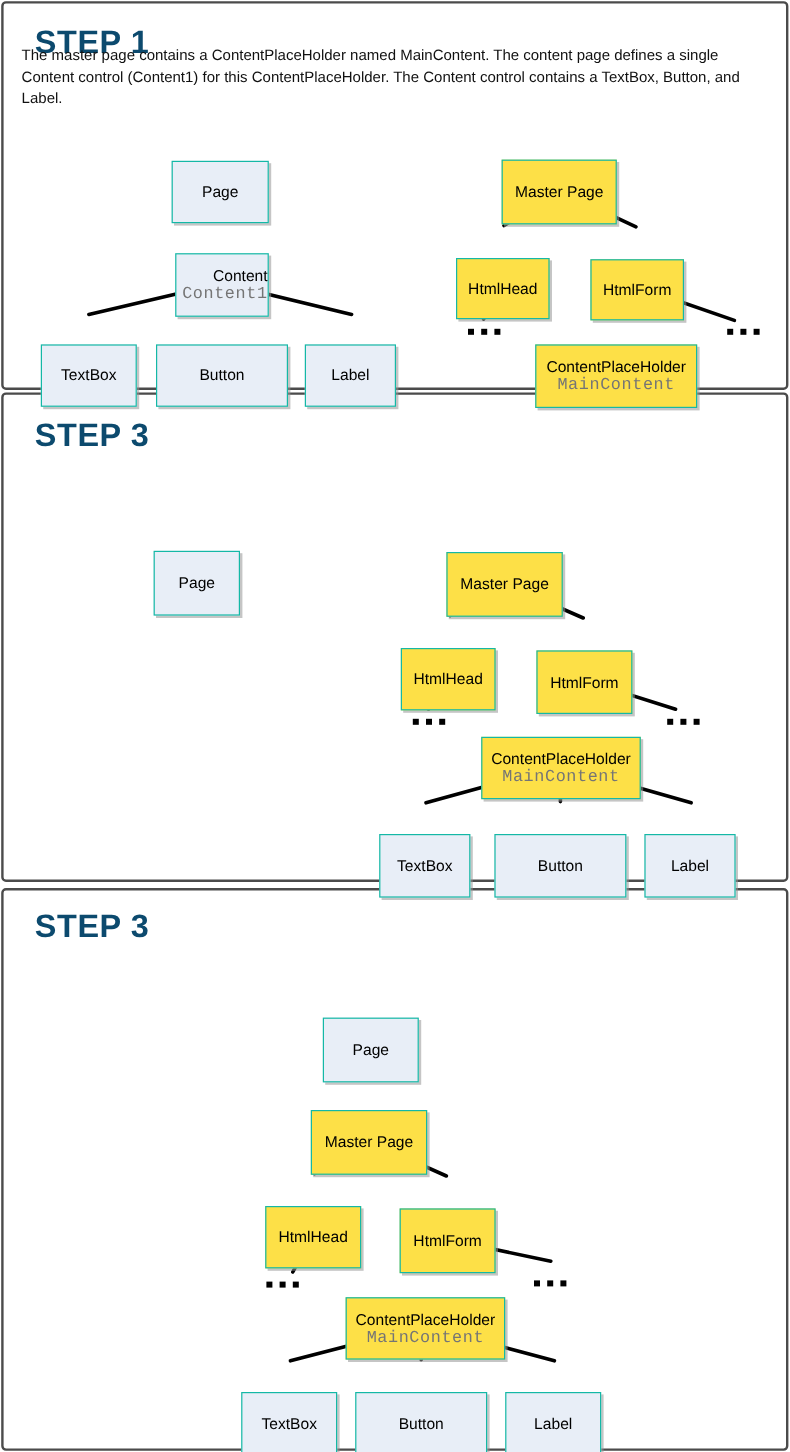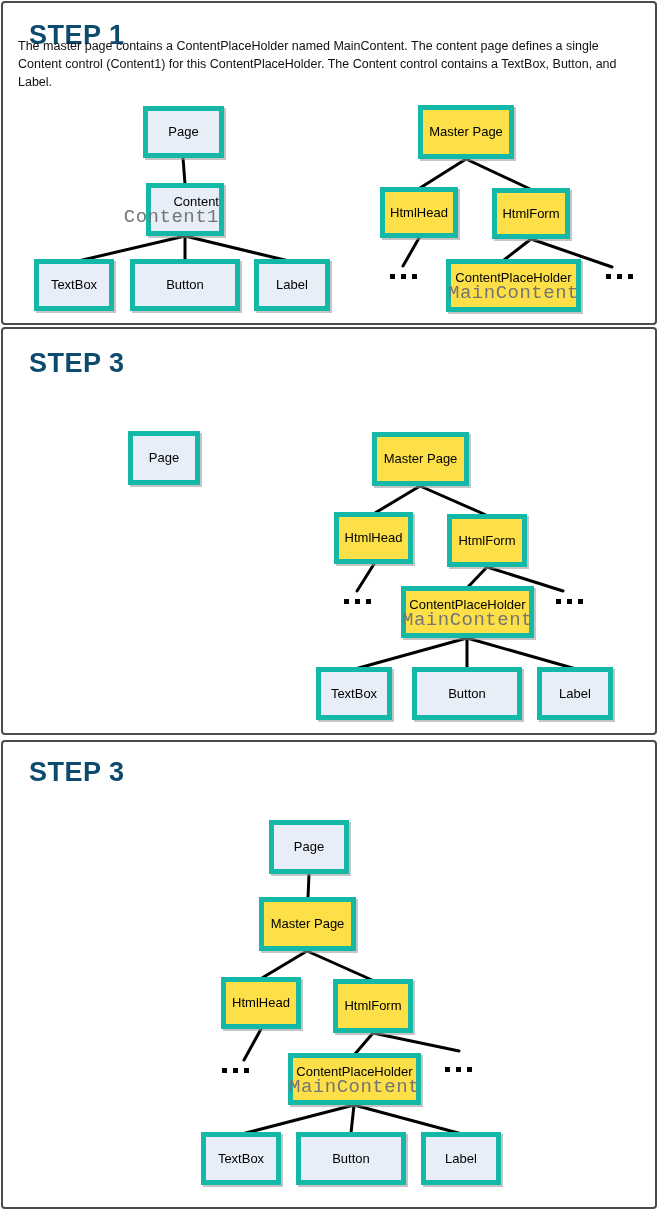--- a/index.html
+++ b/index.html
@@ -16,28 +16,28 @@
     font-size:27px;font-weight:bold;letter-spacing:0.5px;color:#0c4a6e;
   }
   .step-desc{
     position:absolute;left:18px;top:36px;width:600px;margin:0;
     font-size:12.5px;line-height:18px;color:#111;
   }
   #edges{position:absolute;left:0;top:0;pointer-events:none;z-index:2;}
   .node{
     position:absolute;z-index:3;box-sizing:border-box;
     display:flex;flex-direction:column;align-items:center;justify-content:center;
-    border:5px solid #14b8a6;box-shadow:2px 2px 0 rgba(150,150,150,0.55);
-    font-size:13px;text-align:center;line-height:16px;
+    border:1px solid #14b8a6;box-shadow:2px 2px 0 rgba(150,150,150,0.55);
+    font-size:13px;text-align:center;line-height:16px;margin-top:28px;
   }
   .node.blue{background:#e8eef7;}
   .node.orange{background:#fde047;}
   .node .sub{
     font-family:"Liberation Mono","DejaVu Sans Mono",monospace;
-    font-size:19px;color:#757575;letter-spacing:0.5px;line-height:15px;
+    font-size:14px;color:#757575;letter-spacing:0.5px;line-height:15px;
   }
   .ellipsis{
     position:absolute;z-index:3;display:flex;gap:6px;align-items:center;
   }
   .ellipsis i{display:block;width:5px;height:5px;background:#000;}
 </style>
 </head>
 <body>
 
 <div id="canvas">

